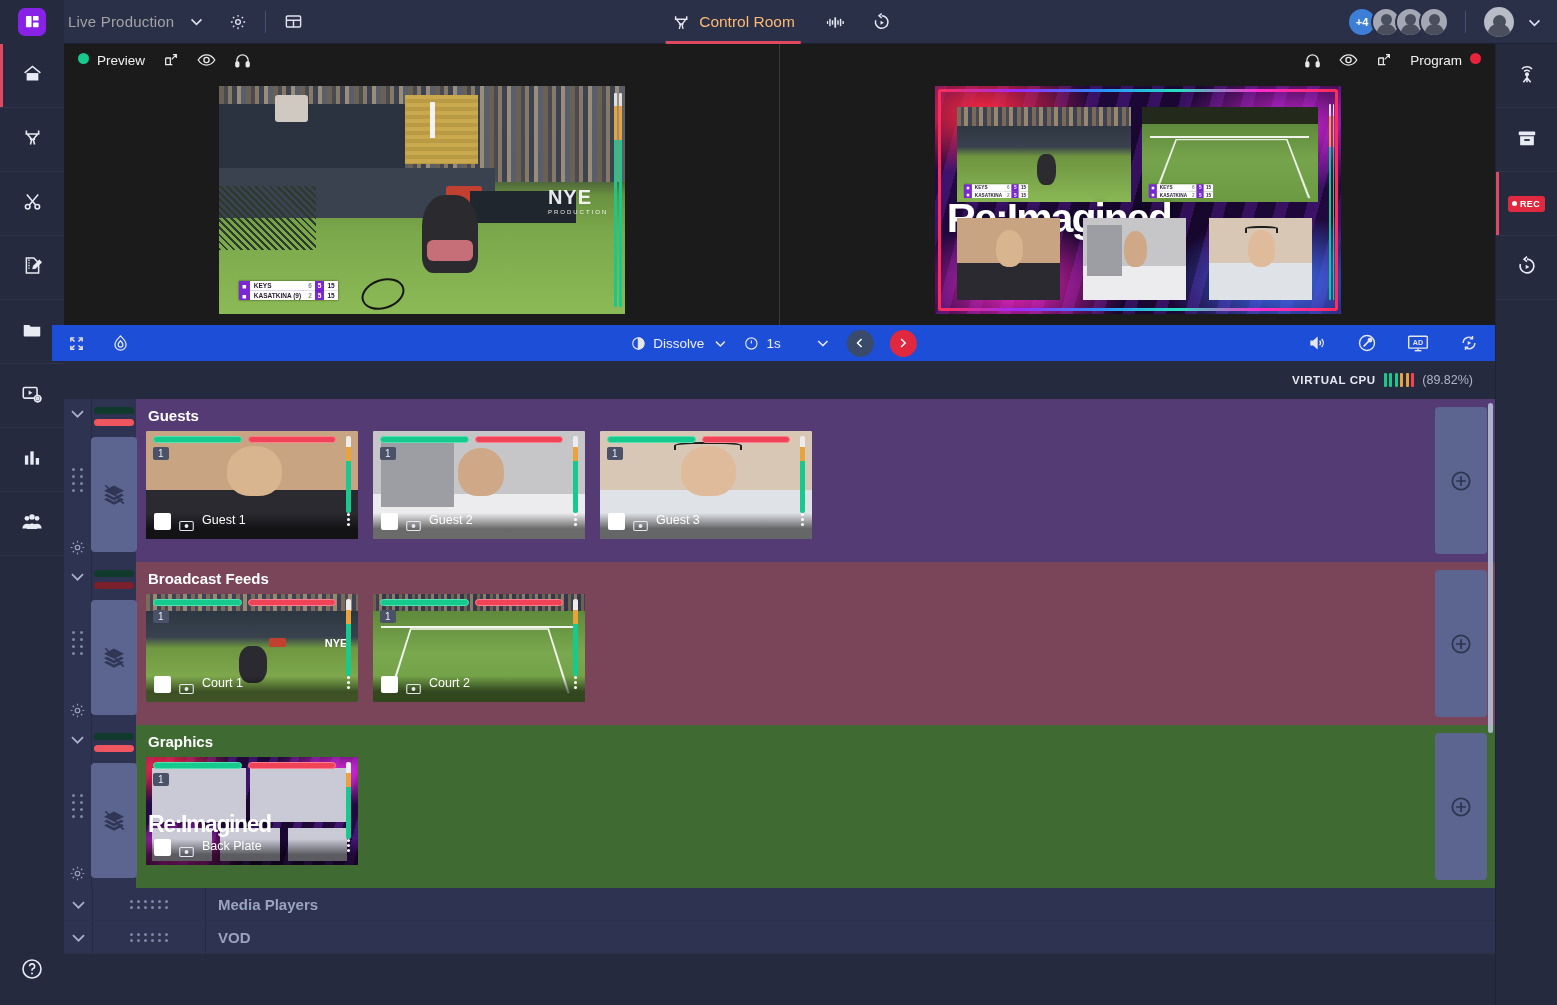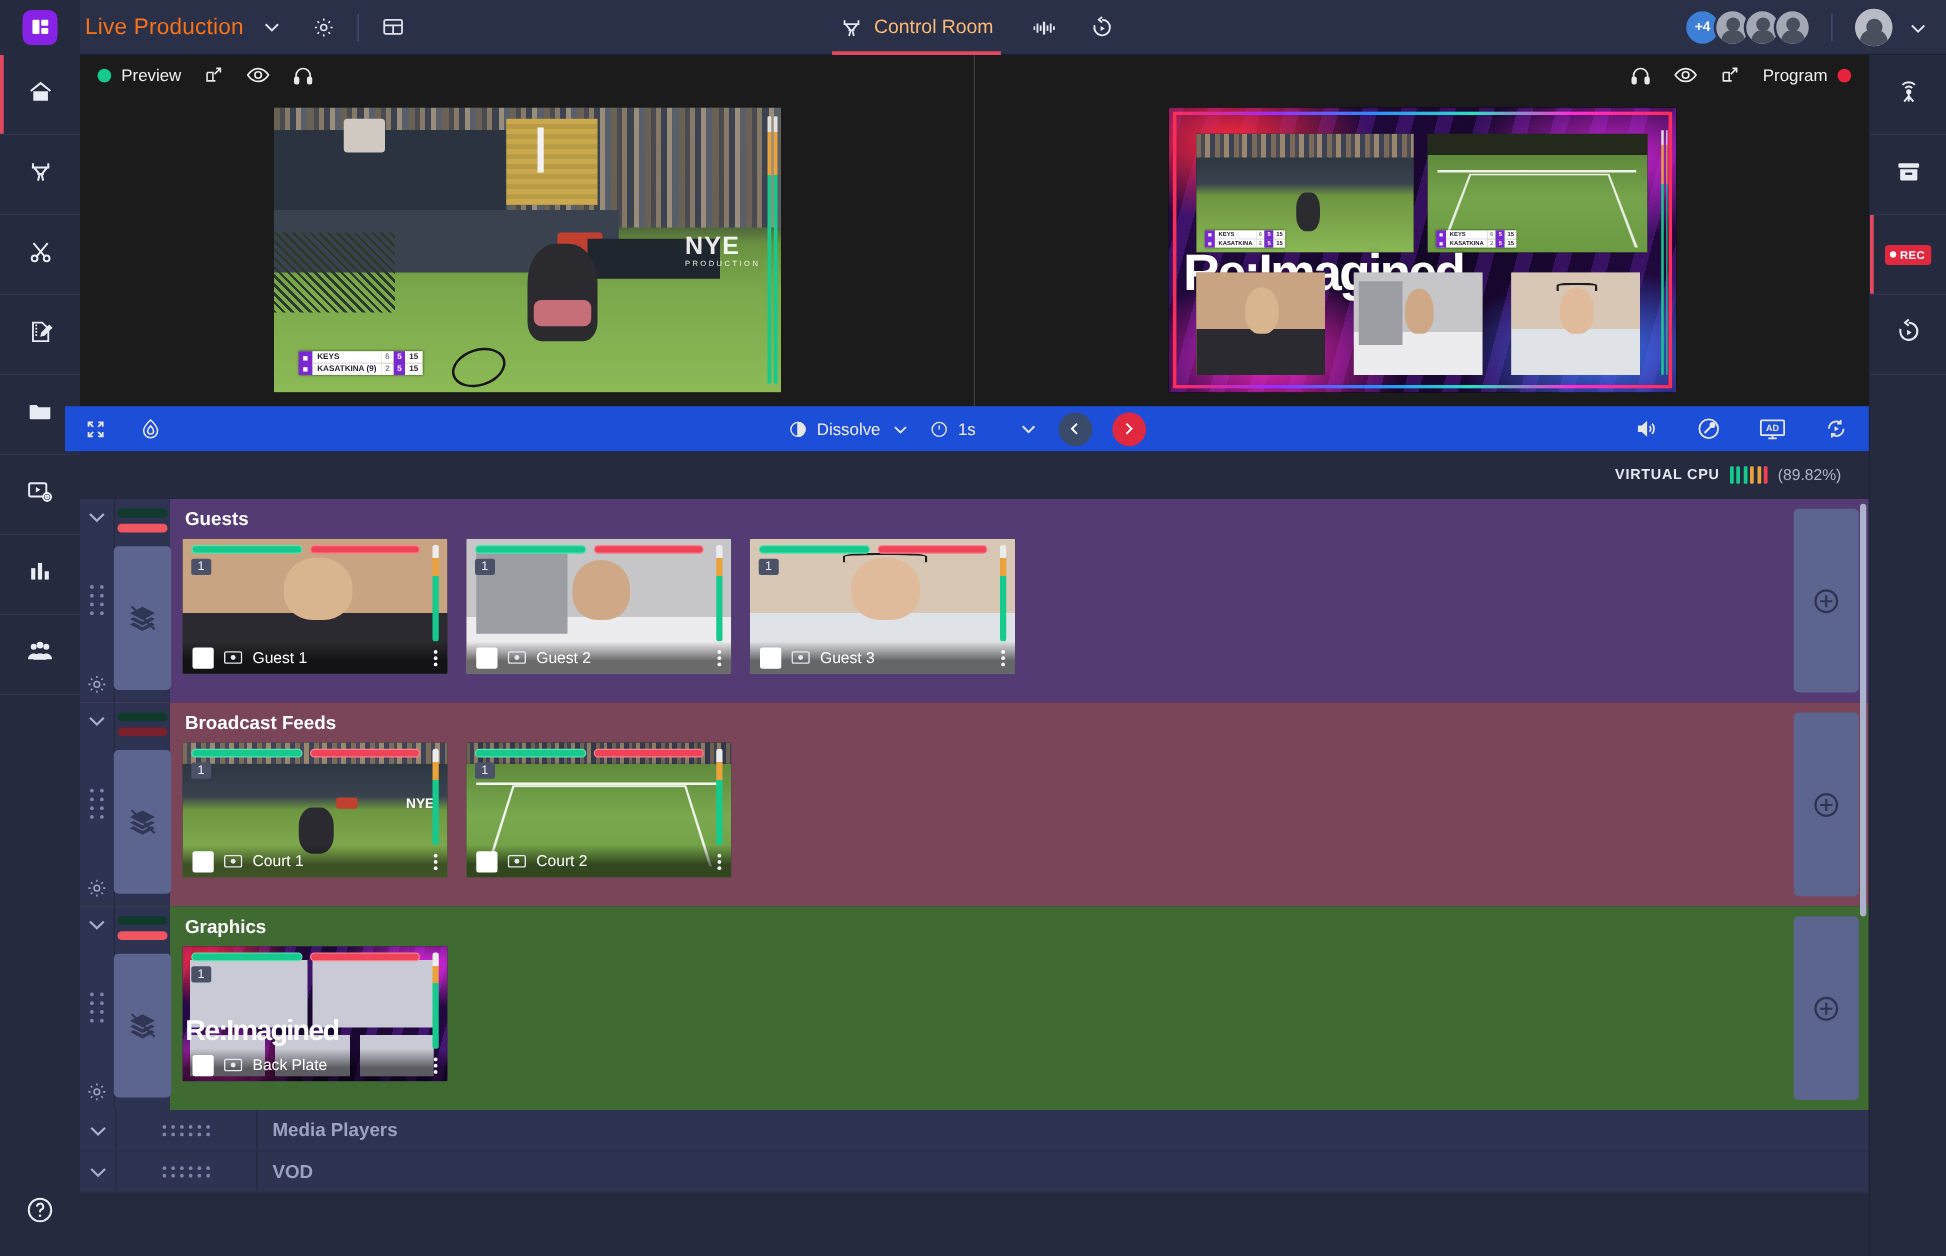--- a/index.html
+++ b/index.html
@@ -20,21 +20,21 @@
     border-bottom: 1px solid #1d2134;
   }
   .logo-wrap { width: 64px; height: 44px; display:flex; align-items:center; justify-content:center; background:#252a3f;}
   .logo {
     width: 28px; height: 28px; border-radius: 7px;
     background: #8822e6;
     display: flex; align-items: center; justify-content: center;
   }
   .logo svg { display:block; }
   .title-grp { display: flex; align-items: center; gap: 14px; padding-left: 4px; }
-  .app-title { font-size: 18px; color: #f97316; letter-spacing: .2px; }
+  .app-title { font-size: 15px; color: #a3a3a3; letter-spacing: .2px; }
   .hdr-icon { color: #dfe2ee; display:flex; align-items:center; justify-content:center; cursor:pointer;}
   .hdr-divider { width:1px; height:22px; background:#4a5070; margin: 0 4px; }
 
   .center-nav {
     position: absolute; left: 50%; top: 0; transform: translateX(-50%);
     height: 44px; display: flex; align-items: center; gap: 26px;
   }
   .tab-active {
     display: flex; align-items: center; gap: 9px; height: 44px;
     padding: 0 6px; position: relative; cursor: pointer;
@@ -106,21 +106,21 @@
     position: absolute; left: 64px; top: 44px; right: 62px; height: 281px;
     background: #1b1b1b; display: flex;
   }
   .mon { flex: 1; position: relative; }
   .mon.left { border-right: 1px solid #3a3a3a; }
   .mon-bar {
     position:absolute; left:0; right:0; top:0; height: 32px;
     display:flex; align-items:center; gap: 18px; padding: 0 14px;
   }
   .mon-bar.right-align { justify-content: flex-end; }
-  .mon-label { font-size: 13.5px; color:#f0f0f0; display:flex; align-items:center; gap:8px;}
+  .mon-label { font-size: 13.5px; color:#f0f0f0; display:flex; align-items:flex-start; gap:8px;}
   .dot-green { width:11px; height:11px; border-radius:50%; background:#16c98d; }
   .dot-red { width:11px; height:11px; border-radius:50%; background:#e8243c; }
   .mon-icn { color:#e9e9e9; cursor:pointer; display:flex; }
 
   .screen {
     position:absolute; left:50%; transform: translateX(-50%);
     top: 42px; width: 406px; height: 228px; background: #000;
     overflow: hidden;
   }
 
@@ -291,21 +291,21 @@
   }
   .meters { position:absolute; left:7px; right:22px; top:5px; display:flex; gap:6px; z-index:4;}
   .meters i { flex:1; height:7px; border-radius:4px; display:block;}
   .m-green { background:#16c98d; border:1px solid #57e0b1;}
   .m-red { background:#f04358; border:1px solid #f8808f;}
   .vbar { position:absolute; right:7px; top:5px; bottom:26px; width:5px; border-radius:2px;
     background: linear-gradient(180deg,#ececec 0 14%,#e8a33a 14% 32%,#16c98d 32% 100%); z-index:4;}
   .t-foot {
     position:absolute; left:0; right:0; bottom:0; height: 26px;
     background: linear-gradient(180deg, rgba(0,0,0,0) 0%, rgba(0,0,0,.55) 60%);
-    display:flex; align-items:center; padding: 0 8px; gap:8px; z-index:4;
+    display:flex; padding: 0 8px; gap:8px; z-index:4;
   }
   .t-check { width:17px; height:17px; background:#fff; border-radius:2px; cursor:pointer;}
   .t-srcicon { color:#e6e8f0; display:flex; align-items:center;}
   .t-name { font-size:12.5px; color:#fff; }
   .t-kebab { margin-left:auto; color:#fff; cursor:pointer; letter-spacing:0; font-size:15px;
      line-height:8px; display:flex; flex-direction:column; align-items:center; gap:2px;}
   .t-kebab i{ width:3px;height:3px;border-radius:50%;background:#fff;display:block;}
 
   .row-add {
     position:absolute; right: 8px; top: 8px; bottom: 8px; width: 52px;

